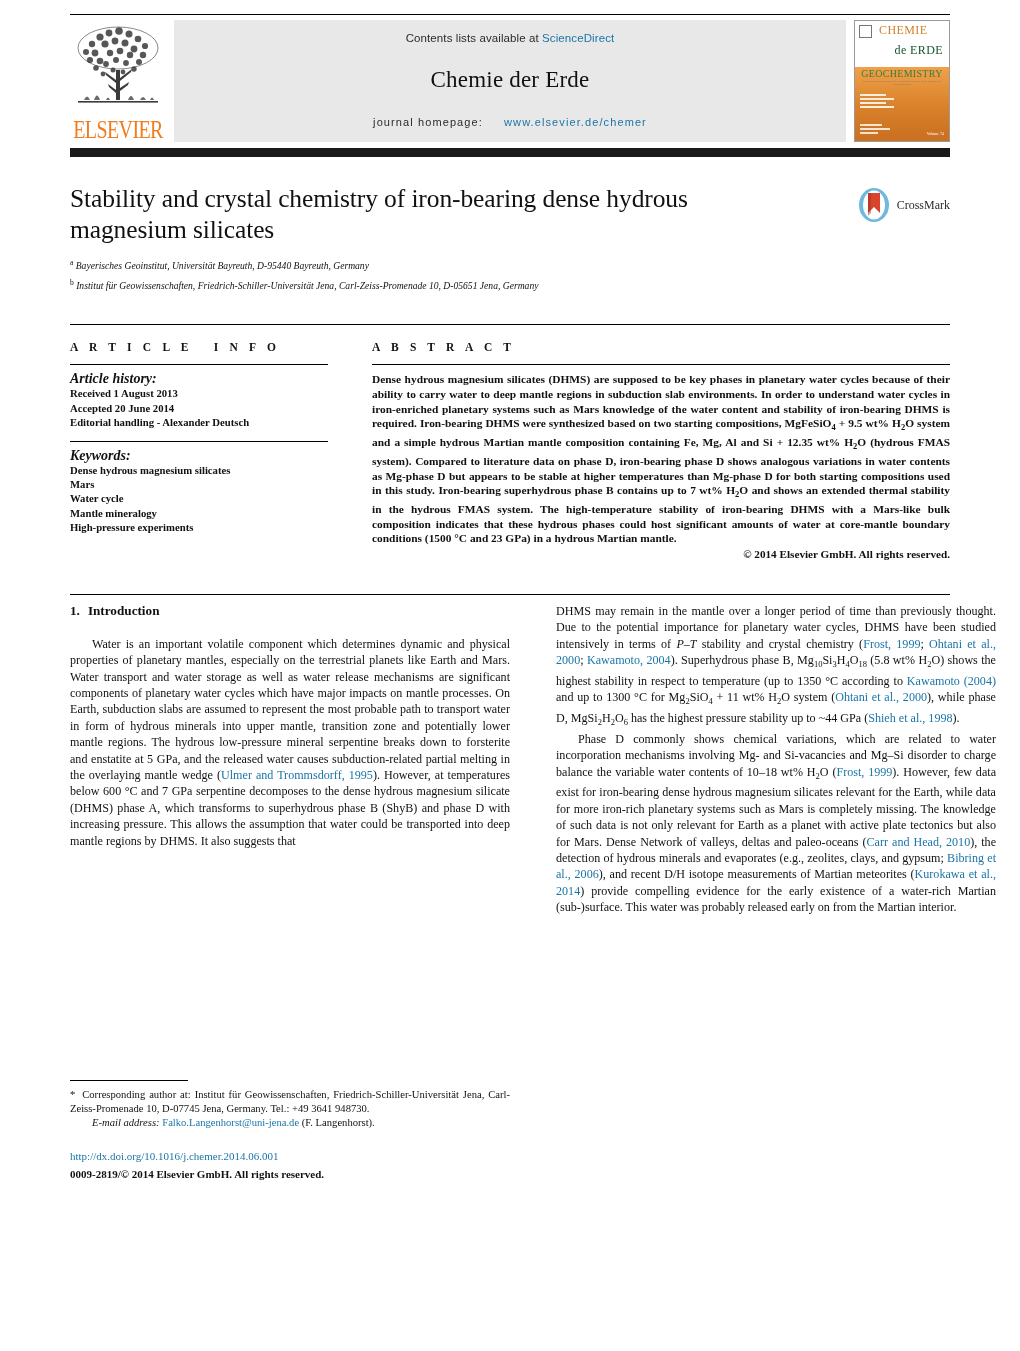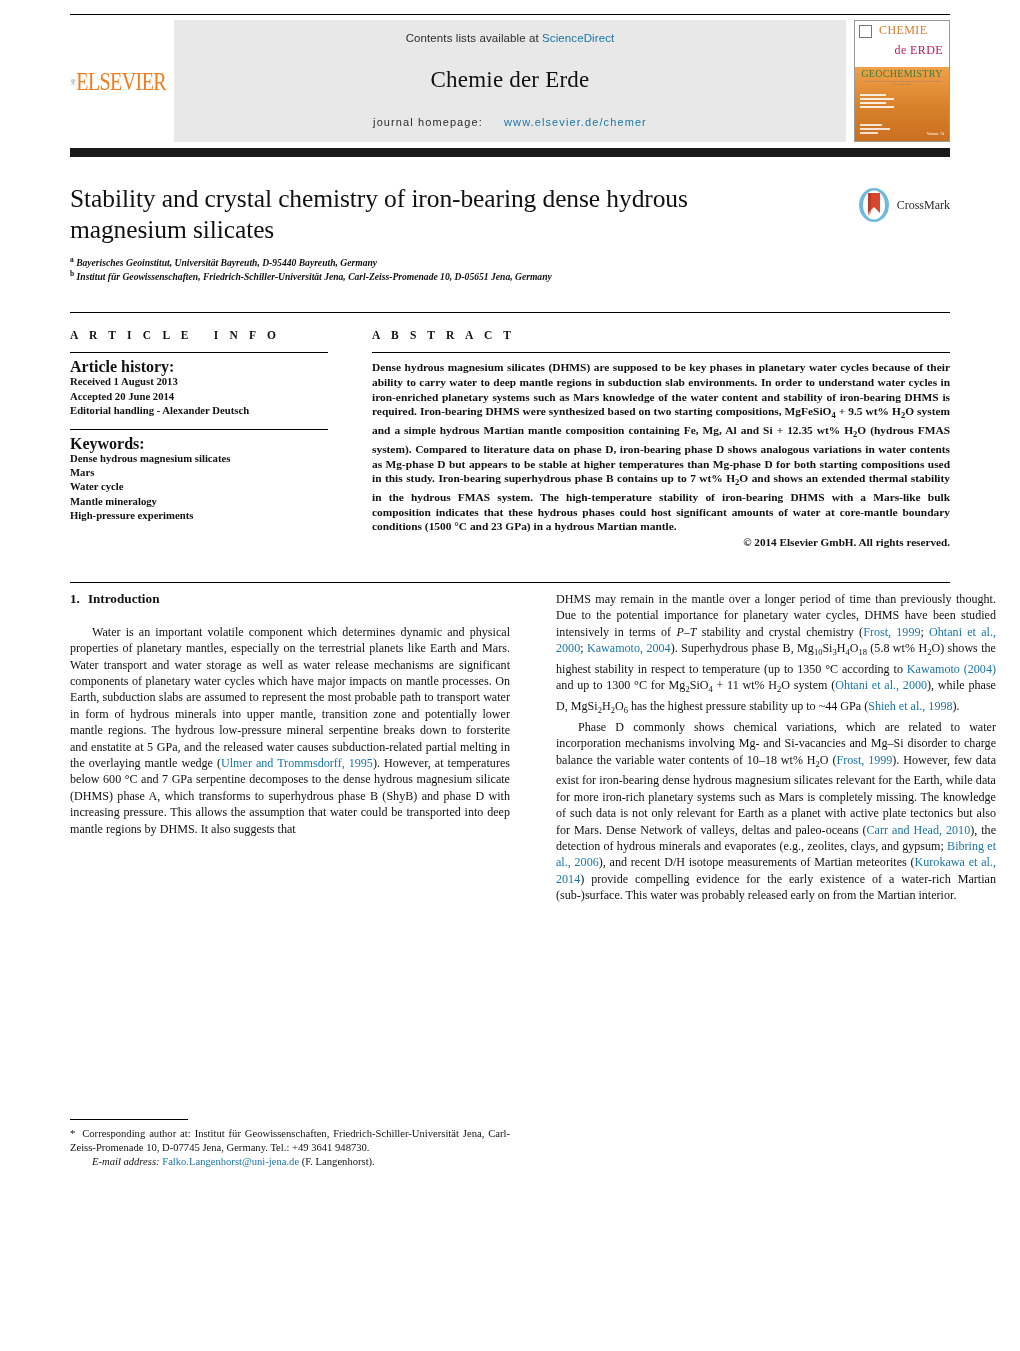--- a/index.html
+++ b/index.html
@@ -33,21 +33,21 @@
     padding-top: 5px;
     display: flex;
     align-items: stretch;
     gap: 8px;
     height: 128px;
   }
   .elsevier-logo {
     width: 96px;
     flex: 0 0 96px;
     display: flex;
-    flex-direction: row;
+    flex-direction: column;
     justify-content: space-between;
     align-items: center;
     padding: 2px 0 0 0;
   }
   .tree-svg { display: block; }
   .elsevier-word {
     font-family: "Liberation Serif", serif;
     font-size: 20px;
     font-weight: 400;
     color: #f07c1e;
@@ -103,21 +103,21 @@
     width: 13px; height: 13px; border: 1px solid #777; background:#fff;
     display:inline-block; vertical-align: top;
   }
   .cover-chemie {
     font-family: "Liberation Serif", serif;
     color: #d4802c; font-size: 12px; line-height: 11px; letter-spacing: 0.4px;
     display: inline-block; margin-left: 3px; vertical-align: top;
   }
   .cover-erde {
     font-family: "Liberation Serif", serif;
-    color: #be185d; font-size: 12px; letter-spacing: 0.4px;
+    color: #14532d; font-size: 12px; letter-spacing: 0.4px;
     text-align: right; margin-top: 0px; padding-right: 2px;
   }
   .cover-geo {
     font-family: "Liberation Serif", serif;
     color: #3d7a3d; font-size: 10px; letter-spacing: 0.3px;
     text-align: center; margin-top: 1px;
   }
   .cover-sub {
     font-size: 2.6px; color: #7a7a7a; text-align:center; line-height: 3px;
     padding: 1px 6px 0 6px;
@@ -159,22 +159,22 @@
     margin-top: 15px;
     color: #111;
   }
   .authors sup { font-size: 10.5px; color: #1a75a7; }
   .authors sup.star { color: #1a75a7; }
   .affils { margin-top: 9px; }
   .affil {
     font-family: "Liberation Serif", serif;
     font-size: 9.6px;
     font-style: italic;
-    font-weight: bold;
-    line-height: 11px;
+    font-weight: normal;
+    line-height: 17px;
     color: #111;
   }
   .affil sup { font-style: normal; font-size: 7.5px; }
 
   .crossmark {
     position: absolute;
     right: 0; top: 4px;
     display: flex; align-items: center; gap: 5px;
   }
   .crossmark-label {
@@ -197,21 +197,21 @@
     font-size: 11.5px;
     font-weight: bold;
     letter-spacing: 4.2px;
     color: #111;
     margin-bottom: 11px;
   }
   .rule-thin { border-top: 1px solid #000; margin-bottom: 7px; }
   .rule-thick { border-top: 1.8px solid #000; margin: 12px 0 7px 0; }
   .info-label {
     font-family: "Liberation Serif", serif;
-    font-size: 16px; font-weight: bold;
+    font-size: 14px; font-style: italic; font-weight: bold;
     line-height: 14px; color:#111;
   }
   .info-line {
     font-family: "Liberation Serif", serif;
     font-size: 10.7px; line-height: 14.2px; color:#111; font-weight: bold;
   }
   .abstract-body {
     font-family: "Liberation Serif", serif;
     font-size: 11.4px;
     line-height: 14.6px;
@@ -481,20 +481,24 @@
           <div class="fn-text">
             <span class="star">*</span>
             <span>Corresponding author at: Institut für Geowissenschaften, Friedrich-Schiller-Universität Jena, Carl-Zeiss-Promenade 10, D-07745 Jena, Germany.</span>
             <span>Tel.: +49 3641 948730.</span>
           </div>
           <div class="fn-text" style="text-indent:22px">
             <span class="fn-email">E-mail address:</span>
             <span class="ref">Falko.Langenhorst@uni-jena.de</span>
             <span>(F. Langenhorst).</span>
           </div>
+          <div class="doi-block">
+            <span class="doi-link">http://dx.doi.org/10.1016/j.chemer.2014.06.001</span>
+            <span class="issn-line">0009-2819/© 2014 Elsevier GmbH. All rights reserved.</span>
+          </div>
         </div>
       </div>
     </div>
 
     <div class="col">
       <p class="para">
         DHMS may remain in the mantle over a longer period of time than
         previously thought. Due to the potential importance for planetary
         water cycles, DHMS have been studied intensively in terms of <i>P</i>–<i>T</i>
         stability and crystal chemistry (<span class="ref">Frost, 1999</span>; <span class="ref">Ohtani et al., 2000</span>;

